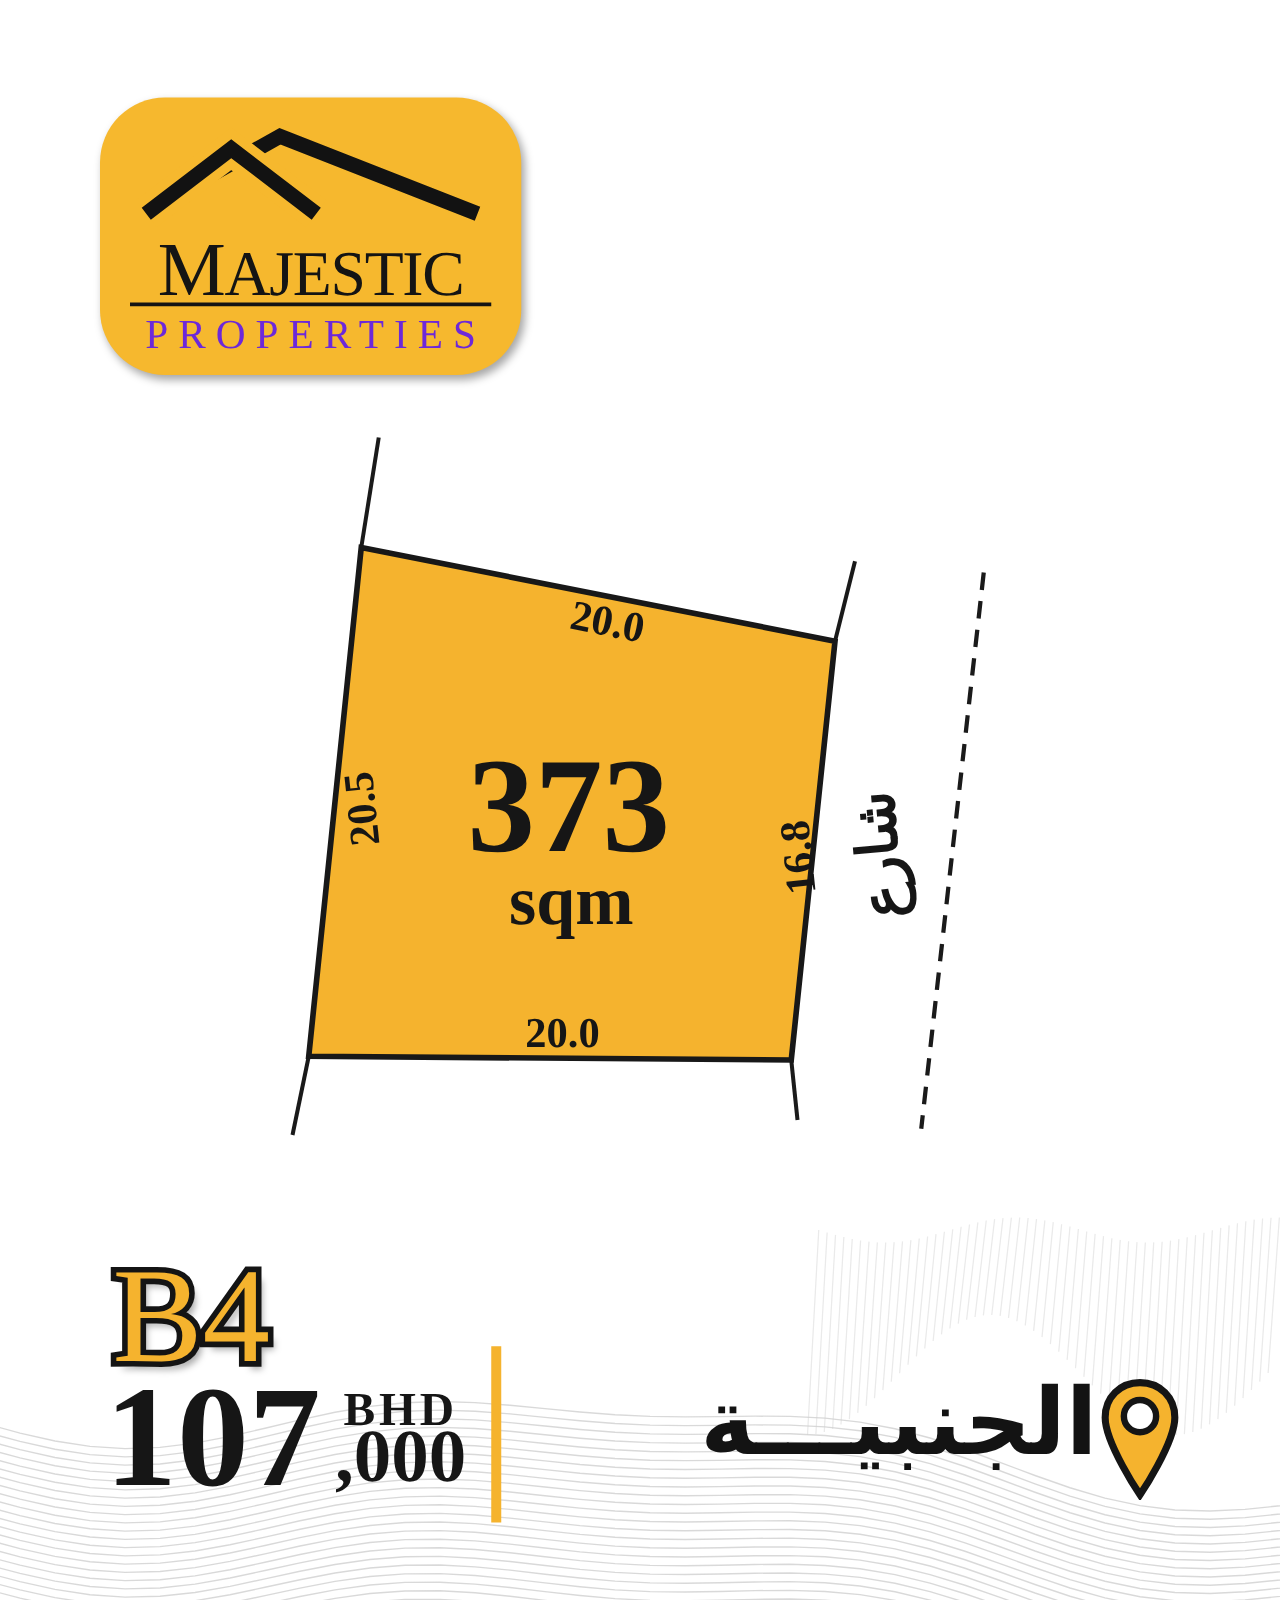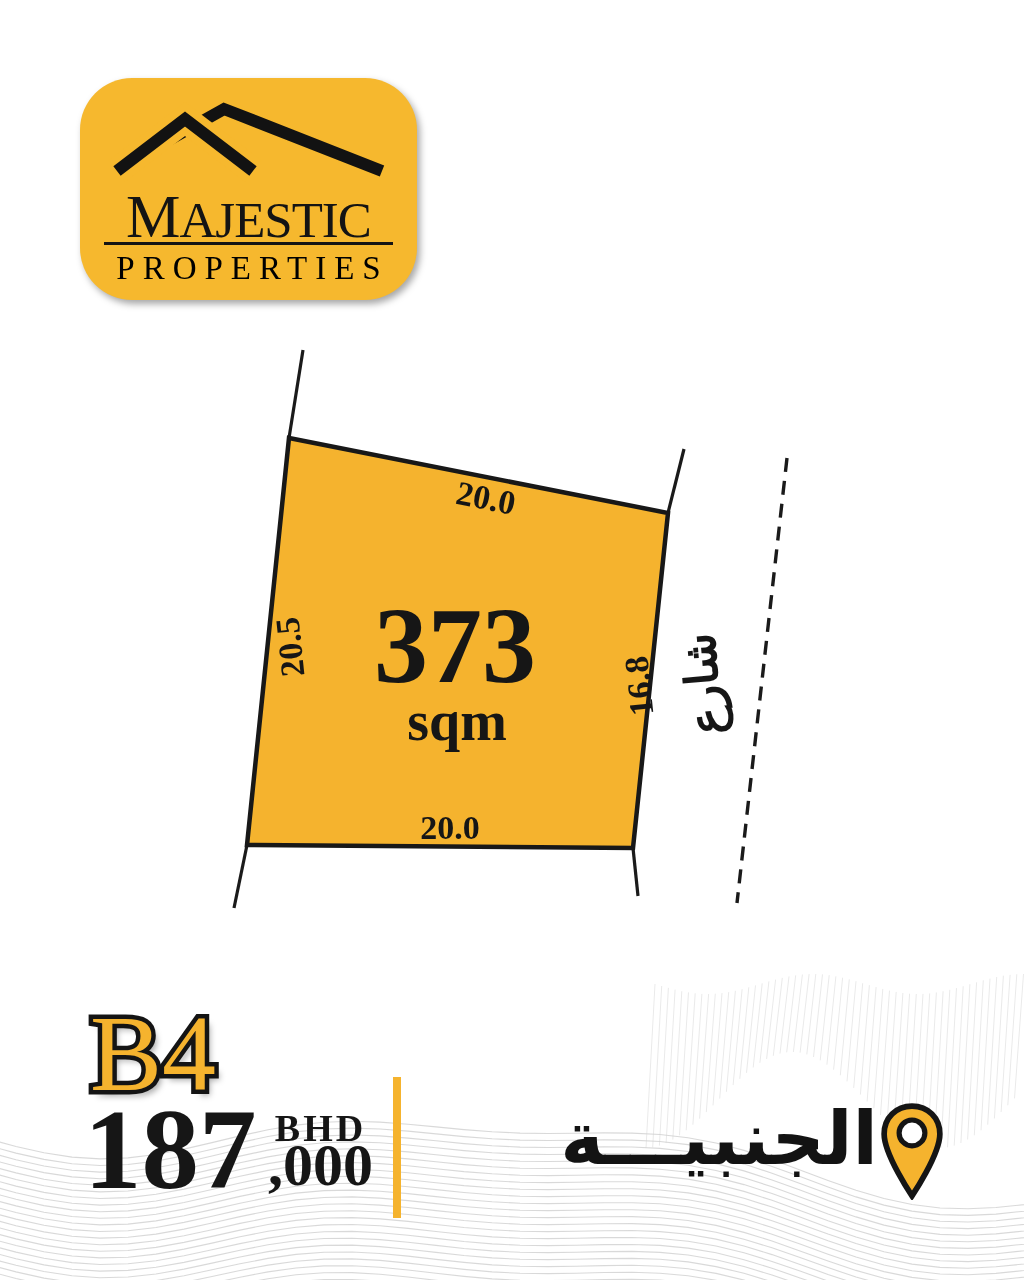--- a/index.html
+++ b/index.html
@@ -29,21 +29,21 @@
   .roof{fill:none;stroke:#121212;stroke-width:12;stroke-linejoin:miter;}
   .roof-halo{fill:none;stroke:var(--logo-yellow);stroke-width:27;stroke-linejoin:miter;}
   .logo-title{
     position:absolute;top:107px;left:0;width:100%;text-align:center;
     font-size:51px;line-height:62px;letter-spacing:-1px;color:#141414;font-weight:400;
   }
   .logo-title::first-letter{font-size:1.2em;}
   .logo-rule{position:absolute;top:164px;left:24px;width:289px;height:3px;background:#141414;}
   .logo-sub{
     position:absolute;top:172px;left:0;width:100%;text-align:center;text-indent:8px;
-    font-size:33px;letter-spacing:8px;color:#000000;font-weight:400;
+    font-size:33px;letter-spacing:8px;color:#6d28d9;font-weight:400;
   }
   
   .plot-svg{position:absolute;left:0;top:0;width:1024px;height:1280px;}
   .plot-svg text{
     fill:var(--ink);font-family:"Liberation Serif",serif;font-weight:700;
     text-anchor:middle;dominant-baseline:central;
   }
   .lot{fill:var(--brand-yellow);stroke:#181818;stroke-width:4.5;stroke-linejoin:miter;}
   .ext{stroke:#1a1a1a;stroke-width:3.2;fill:none;}
   .street{stroke:#1a1a1a;stroke-width:3.4;fill:none;stroke-dasharray:14 9;}
@@ -183,21 +183,21 @@
     <text class="dim" transform="translate(639,686) rotate(-96)">16.8</text>
     <text class="dim" transform="translate(450,827)">20.0</text>
     <text class="area-num" x="455" y="645">373</text>
     <text class="area-unit" x="457" y="721">sqm</text>
     <text class="street-label" transform="translate(703,684) rotate(-95)">شارع</text>
   </svg>
 
   <div class="b4 b4-outline">B4</div>
   <div class="b4 b4-fill">B4</div>
 
-  <div class="price-main">187</div>
+  <div class="price-main">107</div>
   <div class="price-stack">
     <div class="price-currency">BHD</div>
     <div class="price-thousands">,000</div>
   </div>
 
   <div class="footer-divider"></div>
 
   <div class="location">الجنبيـــة</div>
 
   <svg class="pin-svg" viewBox="0 0 60 94">

